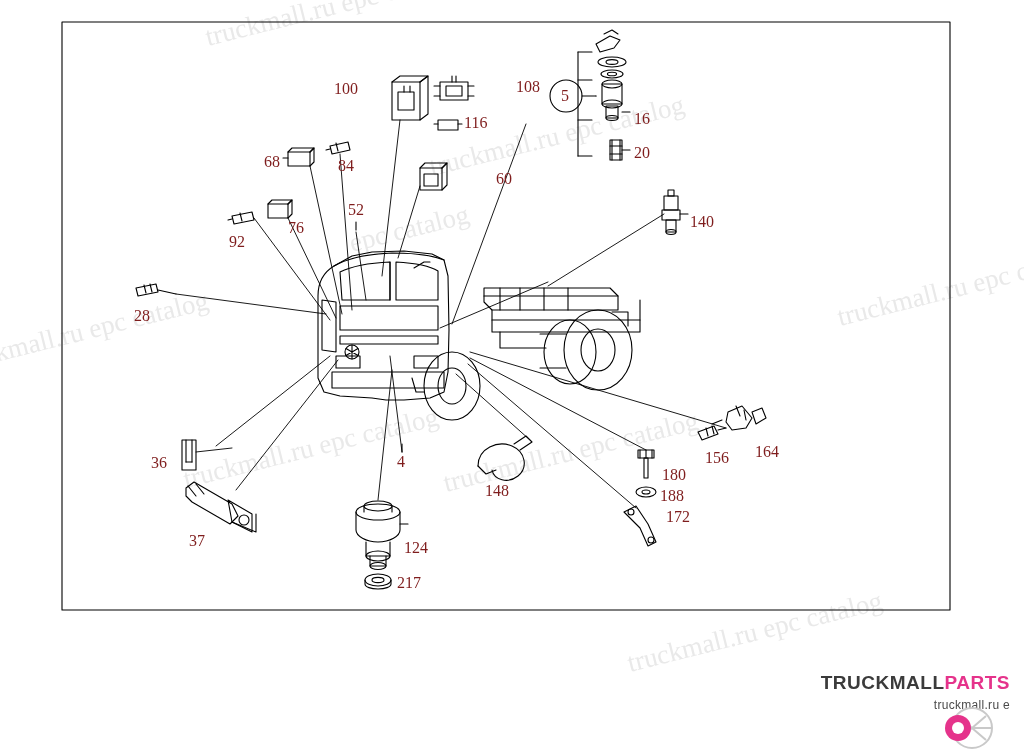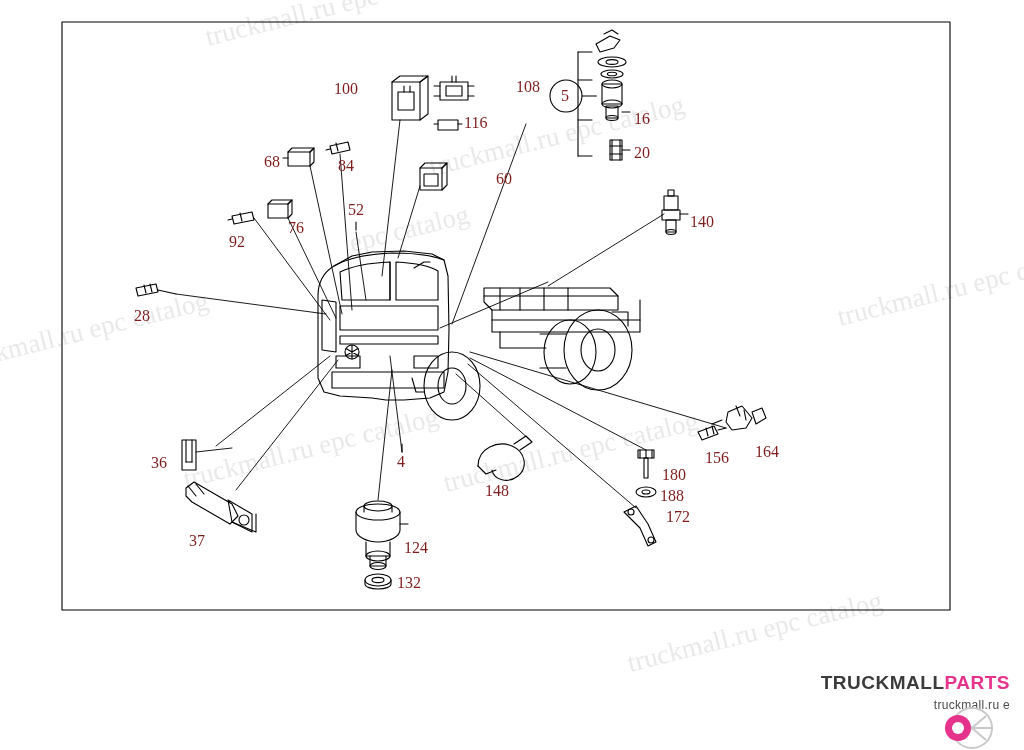--- a/index.html
+++ b/index.html
@@ -356,21 +356,21 @@
     <div class="callout" style="left:151px; top:454px;">36</div>
     <div class="callout" style="left:397px; top:453px;">4</div>
     <div class="callout" style="left:485px; top:482px;">148</div>
     <div class="callout" style="left:662px; top:466px;">180</div>
     <div class="callout" style="left:705px; top:449px;">156</div>
     <div class="callout" style="left:755px; top:443px;">164</div>
     <div class="callout" style="left:660px; top:487px;">188</div>
     <div class="callout" style="left:666px; top:508px;">172</div>
     <div class="callout" style="left:189px; top:532px;">37</div>
     <div class="callout" style="left:404px; top:531px;margin-top:8px;">124</div>
-    <div class="callout" style="left:397px; top:574px;">132</div>
+    <div class="callout" style="left:397px; top:574px;">217</div>
   </div>
 
   <div class="layer">
     <div class="brand"><span>TRUCKMALL</span><span class="pink">PARTS</span></div>
     <div class="brand-sub">truckmall.ru e</div>
     <svg class="logo-mark" viewBox="0 0 92 44" xmlns="http://www.w3.org/2000/svg">
       <g fill="none" stroke="#c9c9c9" stroke-width="2">
         <circle cx="60" cy="22" r="20"></circle>
         <path d="M40 22 L80 22 M46 10 L74 34 M46 34 L74 10"></path>
       </g>

